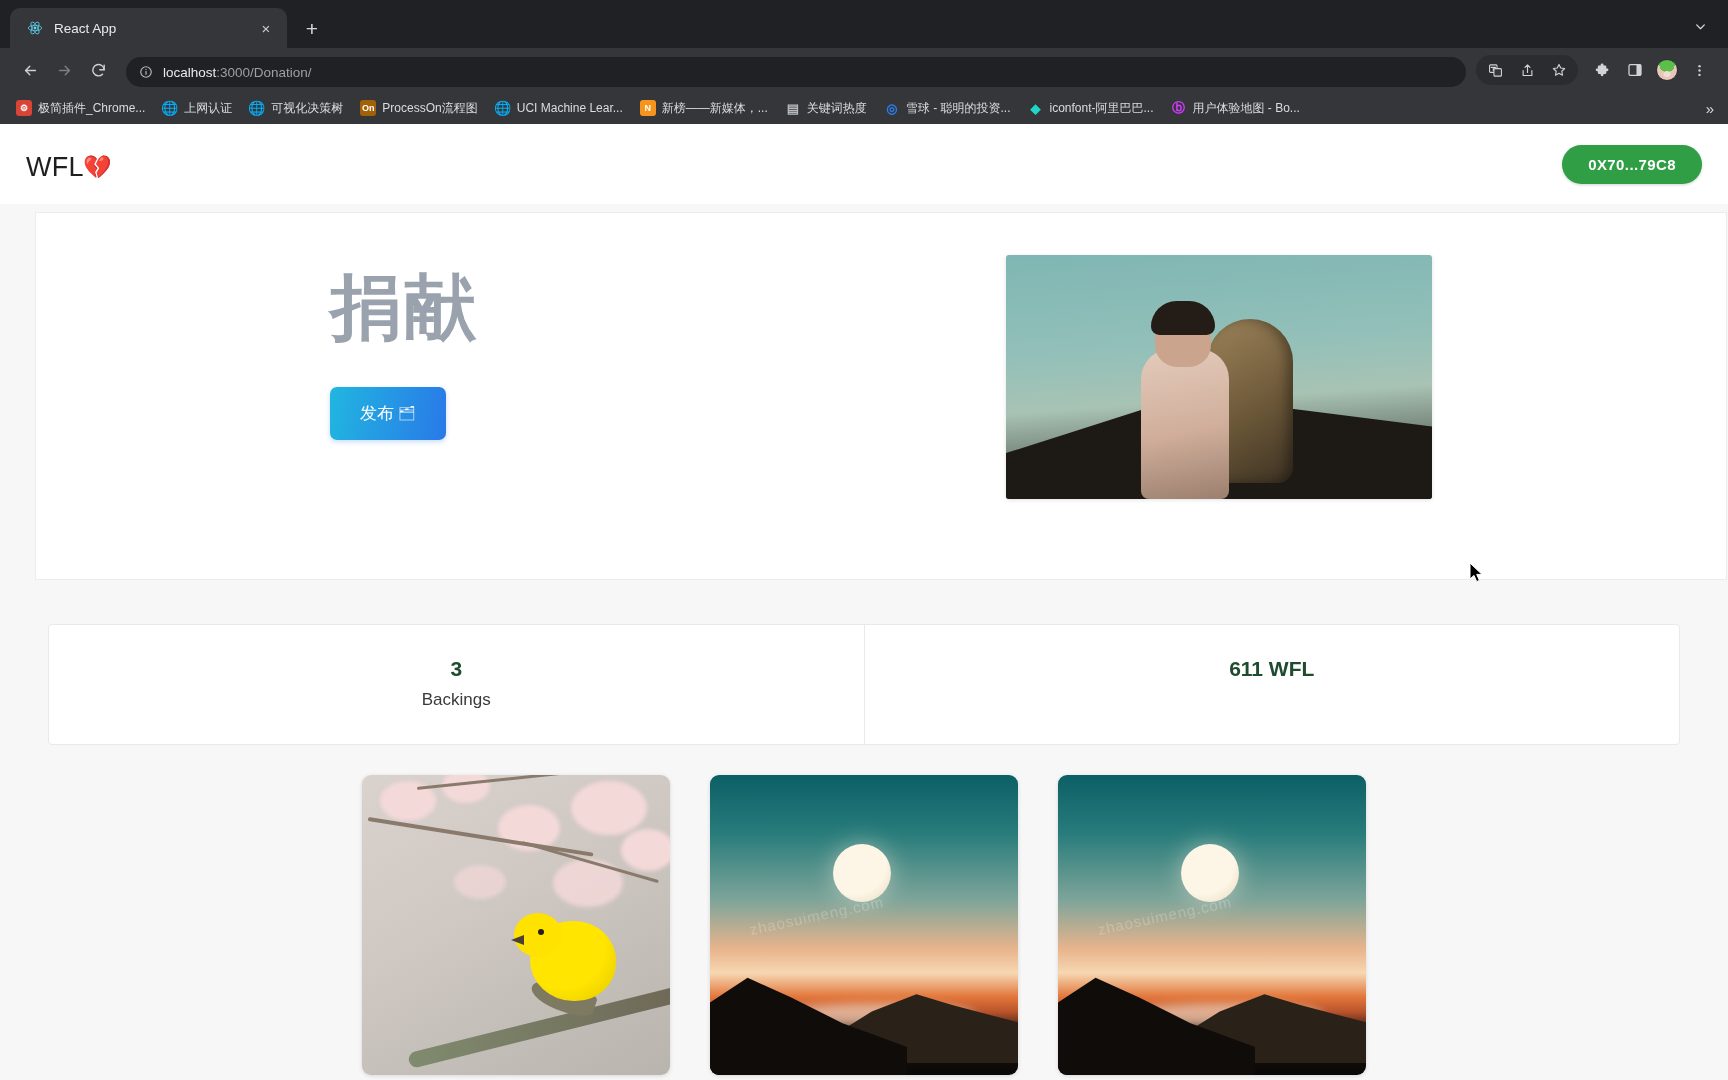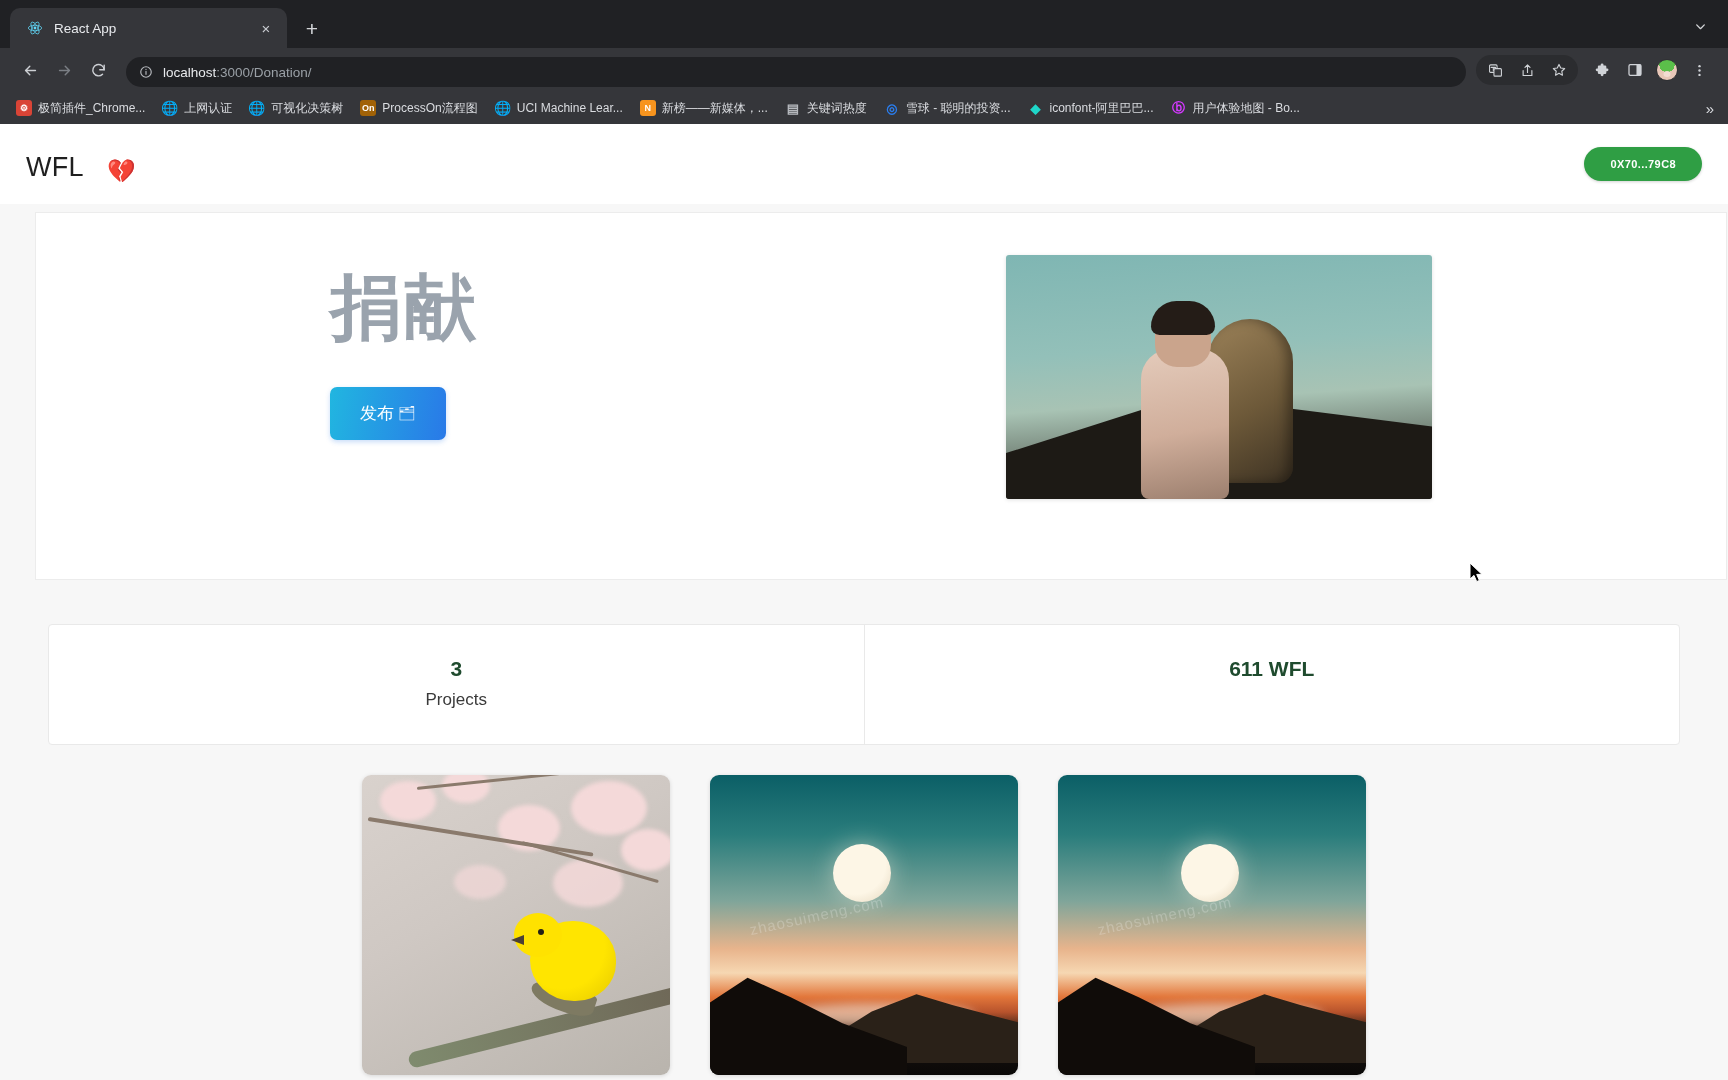--- a/index.html
+++ b/index.html
@@ -118,26 +118,26 @@
     position: absolute; top: 124px; left: 0; width: 1728px; height: 956px;
     background: #f7f7f7; overflow: hidden;
   }
 
   .site-header {
     height: 80px; background: #ffffff;
     display: flex; align-items: center; justify-content: space-between;
     padding: 0 26px 0 26px;
   }
   .brand {
-    display: flex; align-items: flex-end; gap: 24px;
+    display: flex; align-items: center; gap: 0;
     font-size: 27px; color: #1f1f1f; letter-spacing: .2px; margin-top: 7px;
   }
   .brand-mark { font-size: 23px; line-height: 1; }
   .wallet-pill {
-    background: #2f9e44; color: #ffffff; font-size: 11px; font-weight: 600;
+    background: #2f9e44; color: #ffffff; font-size: 15px; font-weight: 600;
     padding: 11px 26px; border-radius: 22px; letter-spacing: .4px;
     box-shadow: 0 1px 3px rgba(0,0,0,.18);
   }
 
   .hero-wrap { padding: 8px 0 0 0; margin-left: 34px; }
   .hero-card {
     background: #ffffff; border: 1px solid #ececec;
     margin: 0 1px; padding: 42px 0 48px 0;
     display: flex; align-items: flex-start; justify-content: center; gap: 96px;
     min-height: 368px;
@@ -448,21 +448,21 @@
             <div class="pc-head"></div>
             <div class="pc-hair"></div>
           </div>
         </div>
       </div>
     </div>
 
     <div class="stats-row">
       <div class="stat">
         <div class="stat-value">3</div>
-        <div class="stat-label">Projects</div>
+        <div class="stat-label">Backings</div>
       </div>
       <div class="stat">
         <div class="stat-value">611 WFL</div>
       </div>
     </div>
 
     <div class="cards-row">
       <div class="pcard">
         <div class="img-bird">
           <span class="blossom" style="left:6%;top:2%;width:56px;height:40px"></span>

